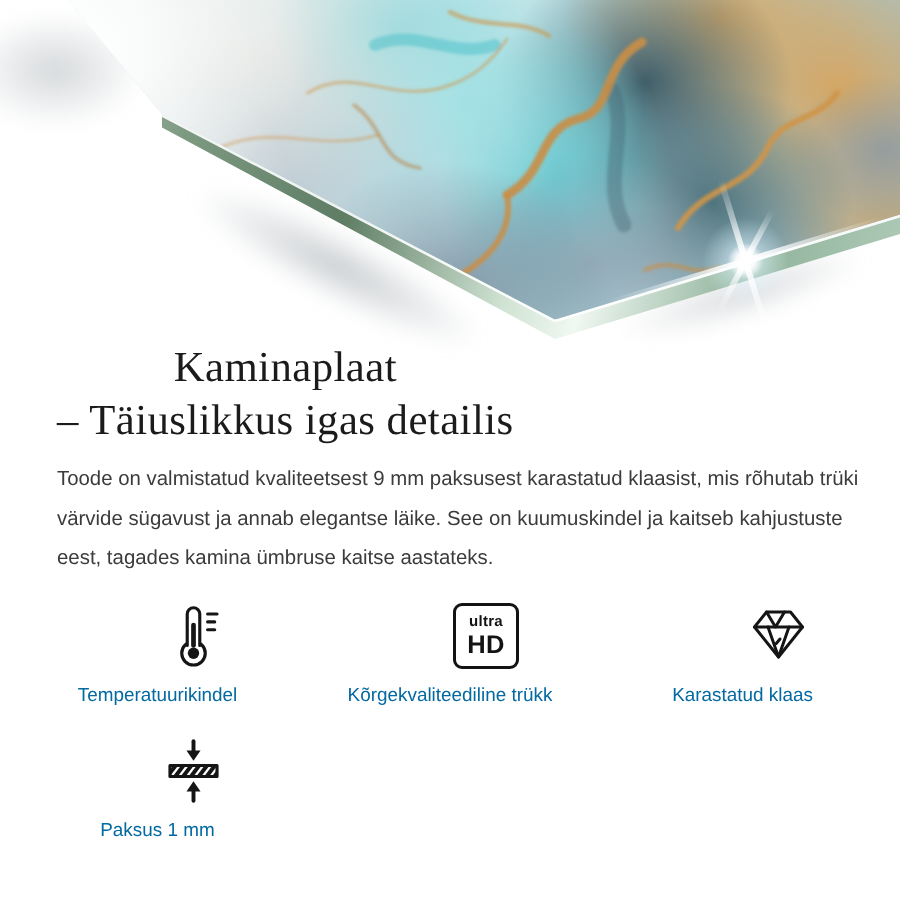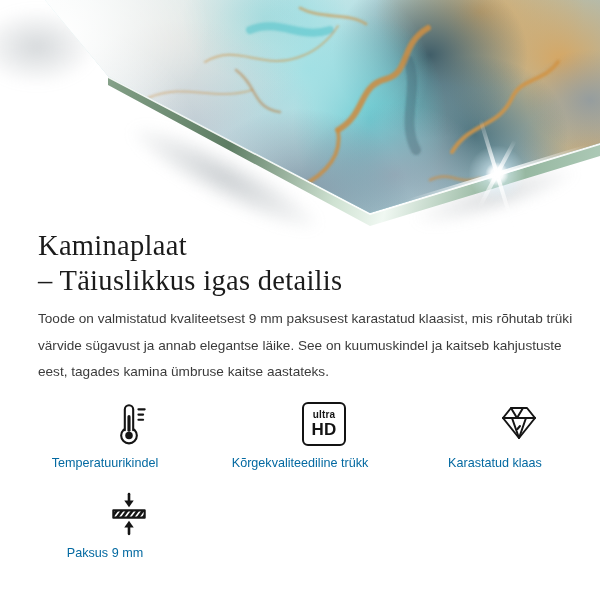--- a/index.html
+++ b/index.html
@@ -105,21 +105,21 @@
     </div>
     <div class="sparkle">
       <div class="glow"></div>
       <div class="beam beam-a"></div>
       <div class="beam beam-b"></div>
       <div class="beam beam-c"></div>
       <div class="core"></div>
     </div>
   </section>
 
-  <h1 class="title" style="margin:0;font-weight:400;">
+  <h1 class="title" style="margin:0;font-weight:400;text-align:center;">
     <div>Kaminaplaat</div>
     <div>– Täiuslikkus igas detailis</div>
   </h1>
 
   <p class="desc">Toode on valmistatud kvaliteetsest 9 mm paksusest karastatud klaasist, mis rõhutab trüki värvide sügavust ja annab elegantse läike. See on kuumuskindel ja kaitseb kahjustuste eest, tagades kamina ümbruse kaitse aastateks.</p>
 
   <div class="features">
 
     <div class="feature">
       <div class="icon-box">
@@ -178,17 +178,17 @@
             <line x1="10" y1="26" x2="16" y2="18"></line>
             <line x1="15" y1="26" x2="21" y2="18"></line>
             <line x1="20" y1="26" x2="26" y2="18"></line>
             <line x1="25" y1="26" x2="31" y2="18"></line>
             <line x1="30" y1="26" x2="36" y2="18"></line>
             <line x1="35" y1="26" x2="41" y2="18"></line>
           </g>
           <rect x="7" y="18.5" width="30" height="7"></rect>
         </svg>
       </div>
-      <div class="feature-label">Paksus 9 mm</div>
+      <div class="feature-label">Paksus 1 mm</div>
     </div>
 
   </div>
 </div>
 
 </body></html>

